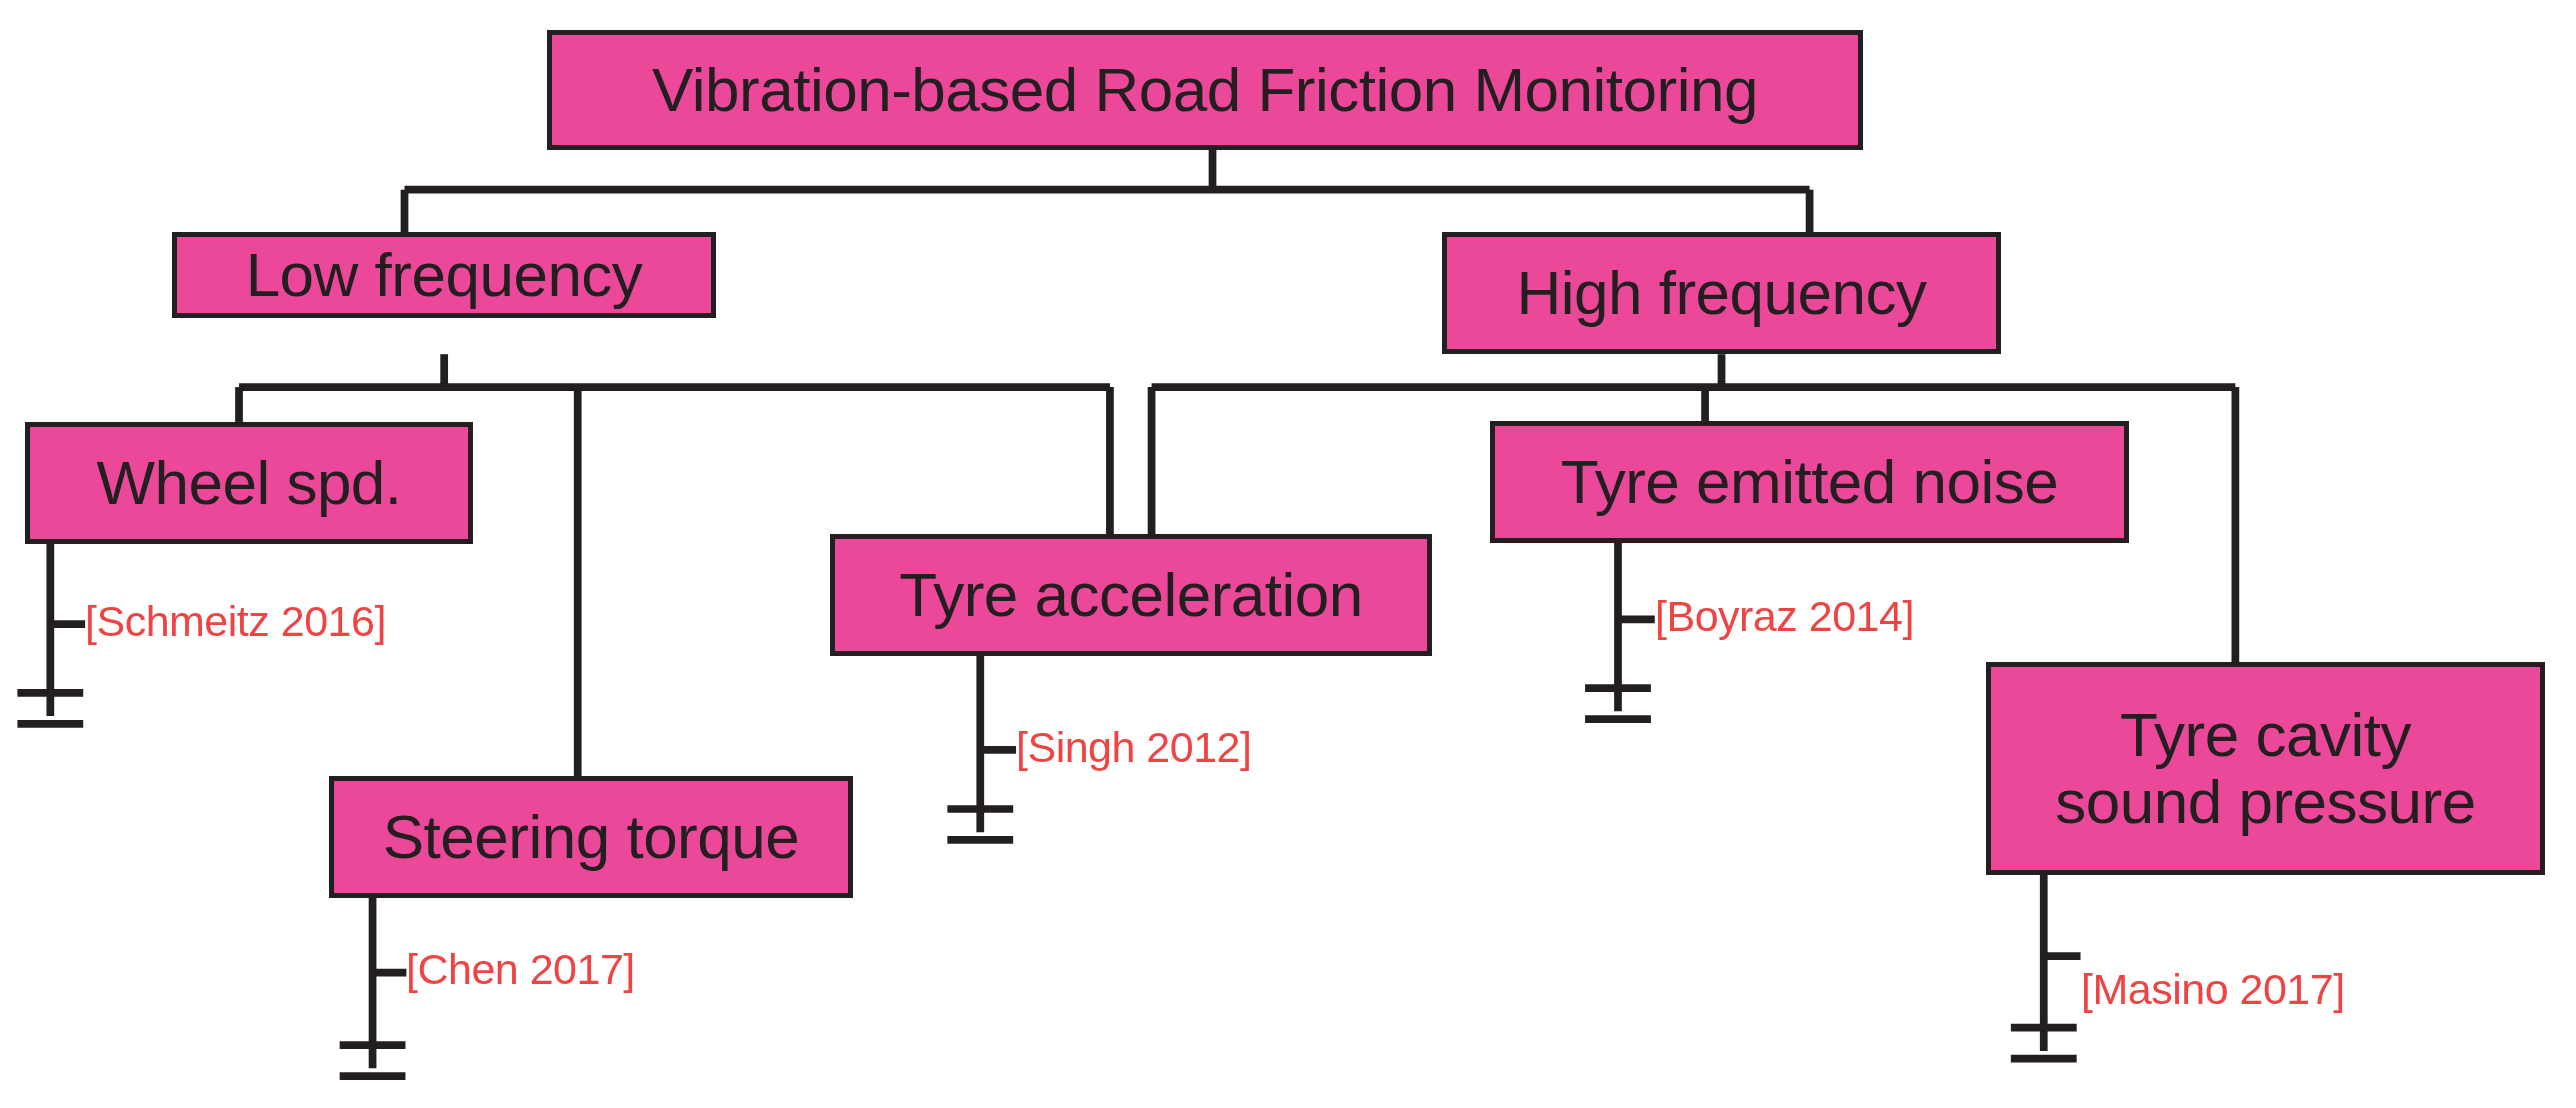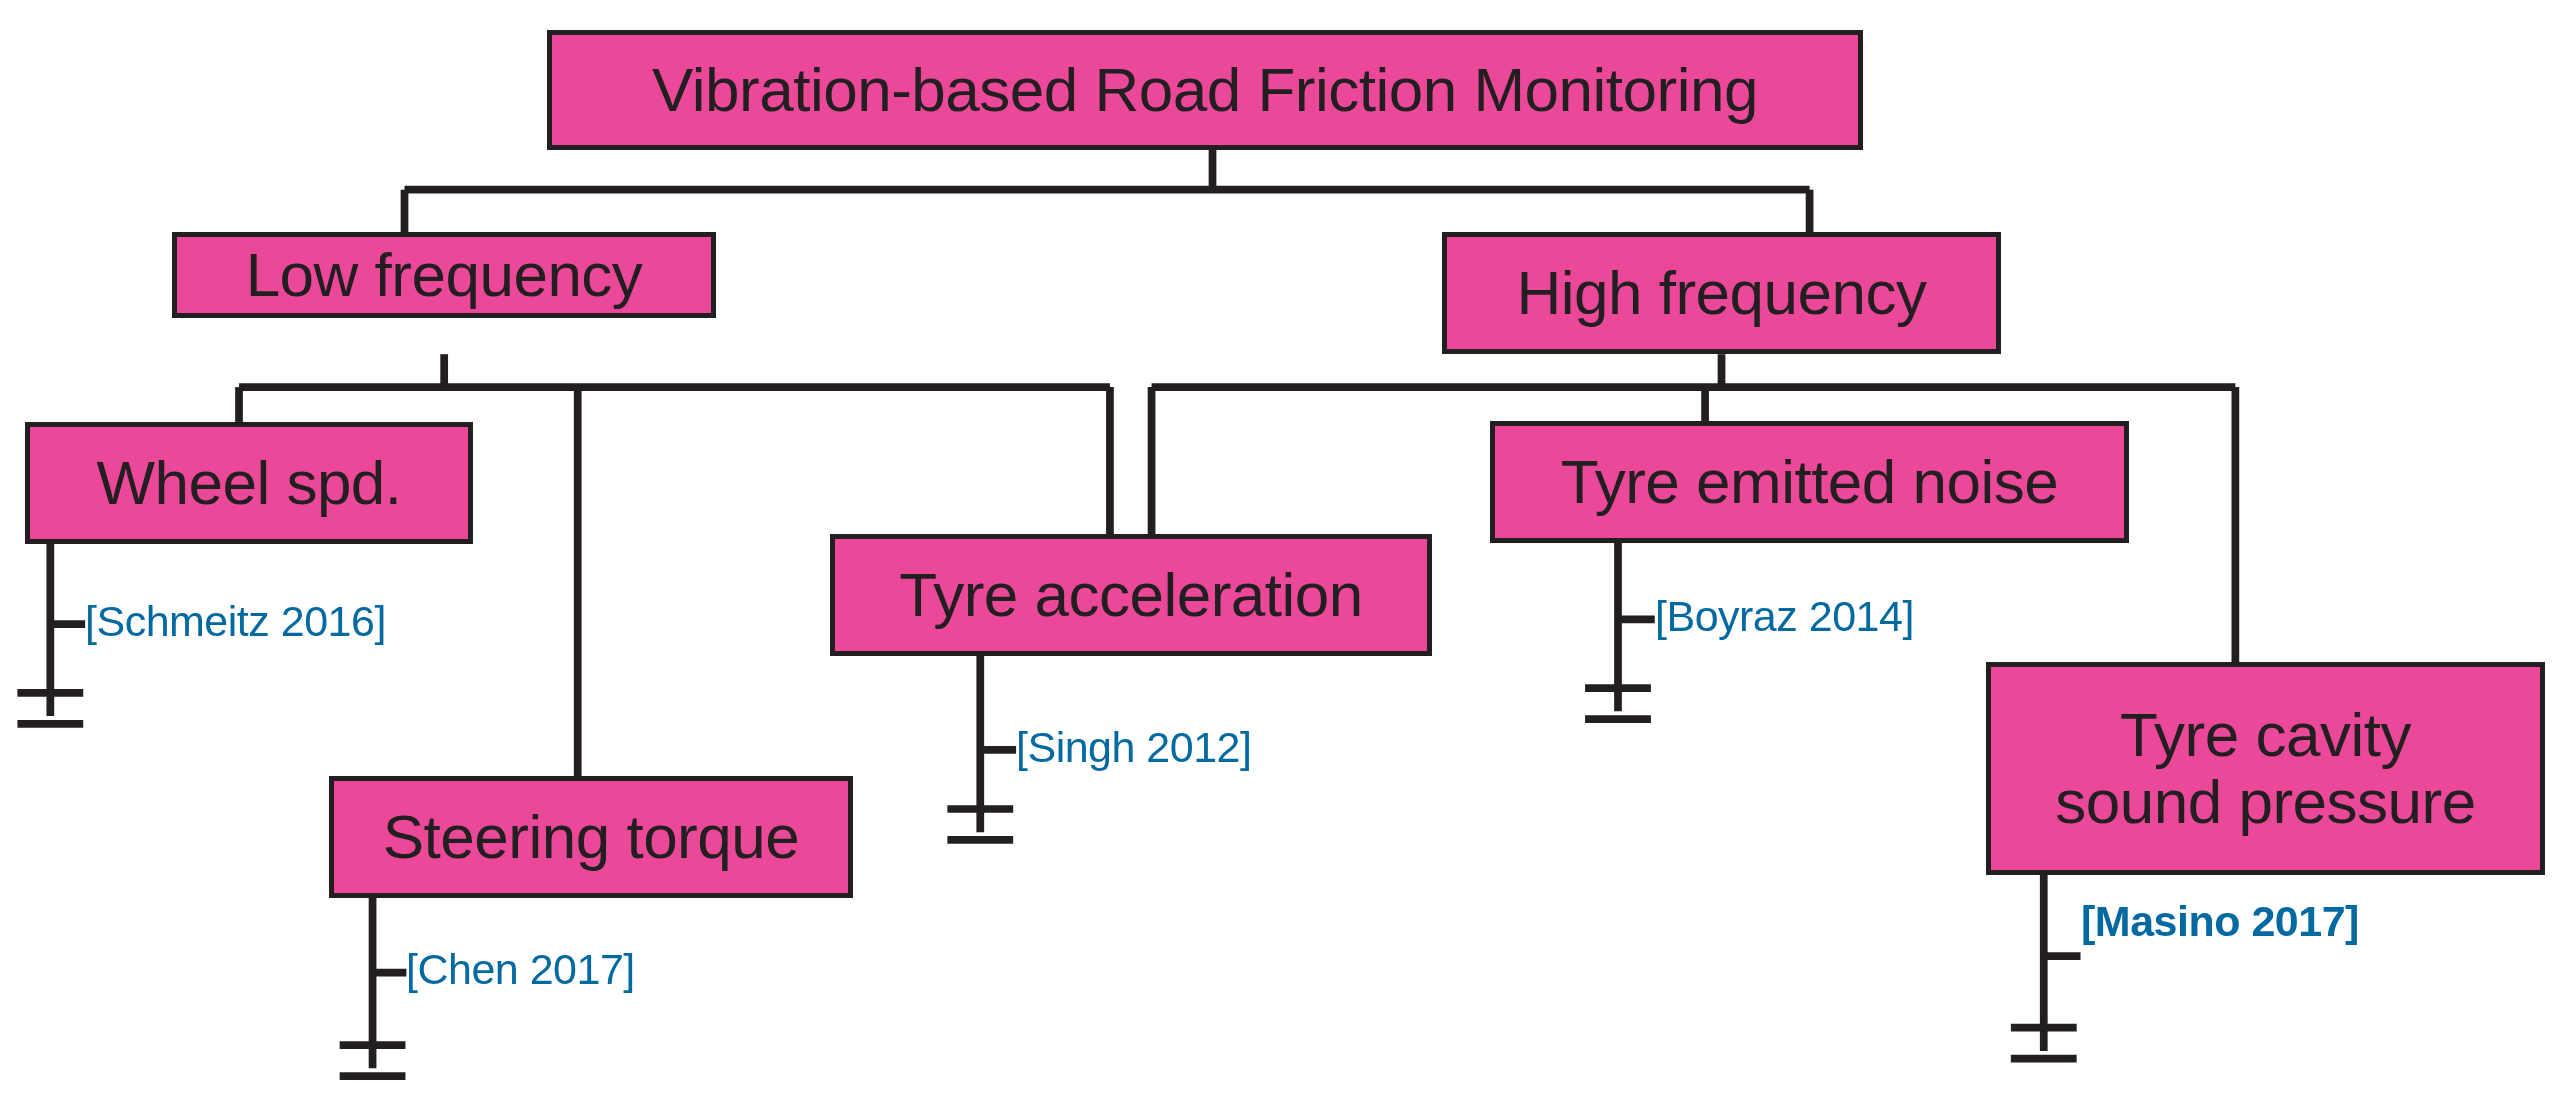--- a/index.html
+++ b/index.html
@@ -41,41 +41,41 @@
     letter-spacing: -0.5px;
   }
   .node-label {
     display: block;
     padding: 0 7.7px;
   }
   .citation {
     position: absolute;
     font-size: 43px;
     line-height: 1;
-    color: #0369a1;
+    color: #ef4444;
     white-space: nowrap;
     letter-spacing: -0.5px;
   }
 
   
   #node-root          { left: 547px;  top: 30px;  width: 1316px; height: 120px; font-size: 62px; }
   #node-low-frequency { left: 172px;  top: 232px; width: 544px;  height: 86px; font-size: 62px; }
   #node-high-frequency{ left: 1442px; top: 232px; width: 559px;  height: 122px; font-size: 62px; }
   #node-wheel-spd     { left: 25px;   top: 422px; width: 448px;  height: 122px; font-size: 62px; }
   #node-steering-torque { left: 329px; top: 776px; width: 524px; height: 122px; font-size: 62px; }
   #node-tread-acceleration { left: 830px; top: 534px; width: 602px; height: 122px; font-size: 62px; }
   #node-tyre-emitted-noise { left: 1490px; top: 421px; width: 639px; height: 122px; font-size: 62px; }
   #node-tyre-cavity-sound-pressure { left: 1986px; top: 662px; width: 559px; height: 213px; font-size: 62px; }
 
   
   #citation-schmeitz { left: 85px;  top: 600px; }
   #citation-chen     { left: 406px; top: 948px; }
   #citation-singh    { left: 1016px; top: 726px; }
   #citation-boyraz   { left: 1655px; top: 595px; }
-  #citation-masino   { left: 2081px; top: 900px; font-weight: bold; }
+  #citation-masino   { left: 2081px; top: 968px; }
 </style>
 </head>
 <body>
 
 <div id="diagram-root">
 
   <svg id="wire-layer" viewBox="0 0 2662 1146" width="2576" height="1109" xmlns="http://www.w3.org/2000/svg">
     <g stroke="#231f20" stroke-width="8" fill="none" stroke-linecap="butt">
 
       <path d="M1253,155 L1253,196"></path>

